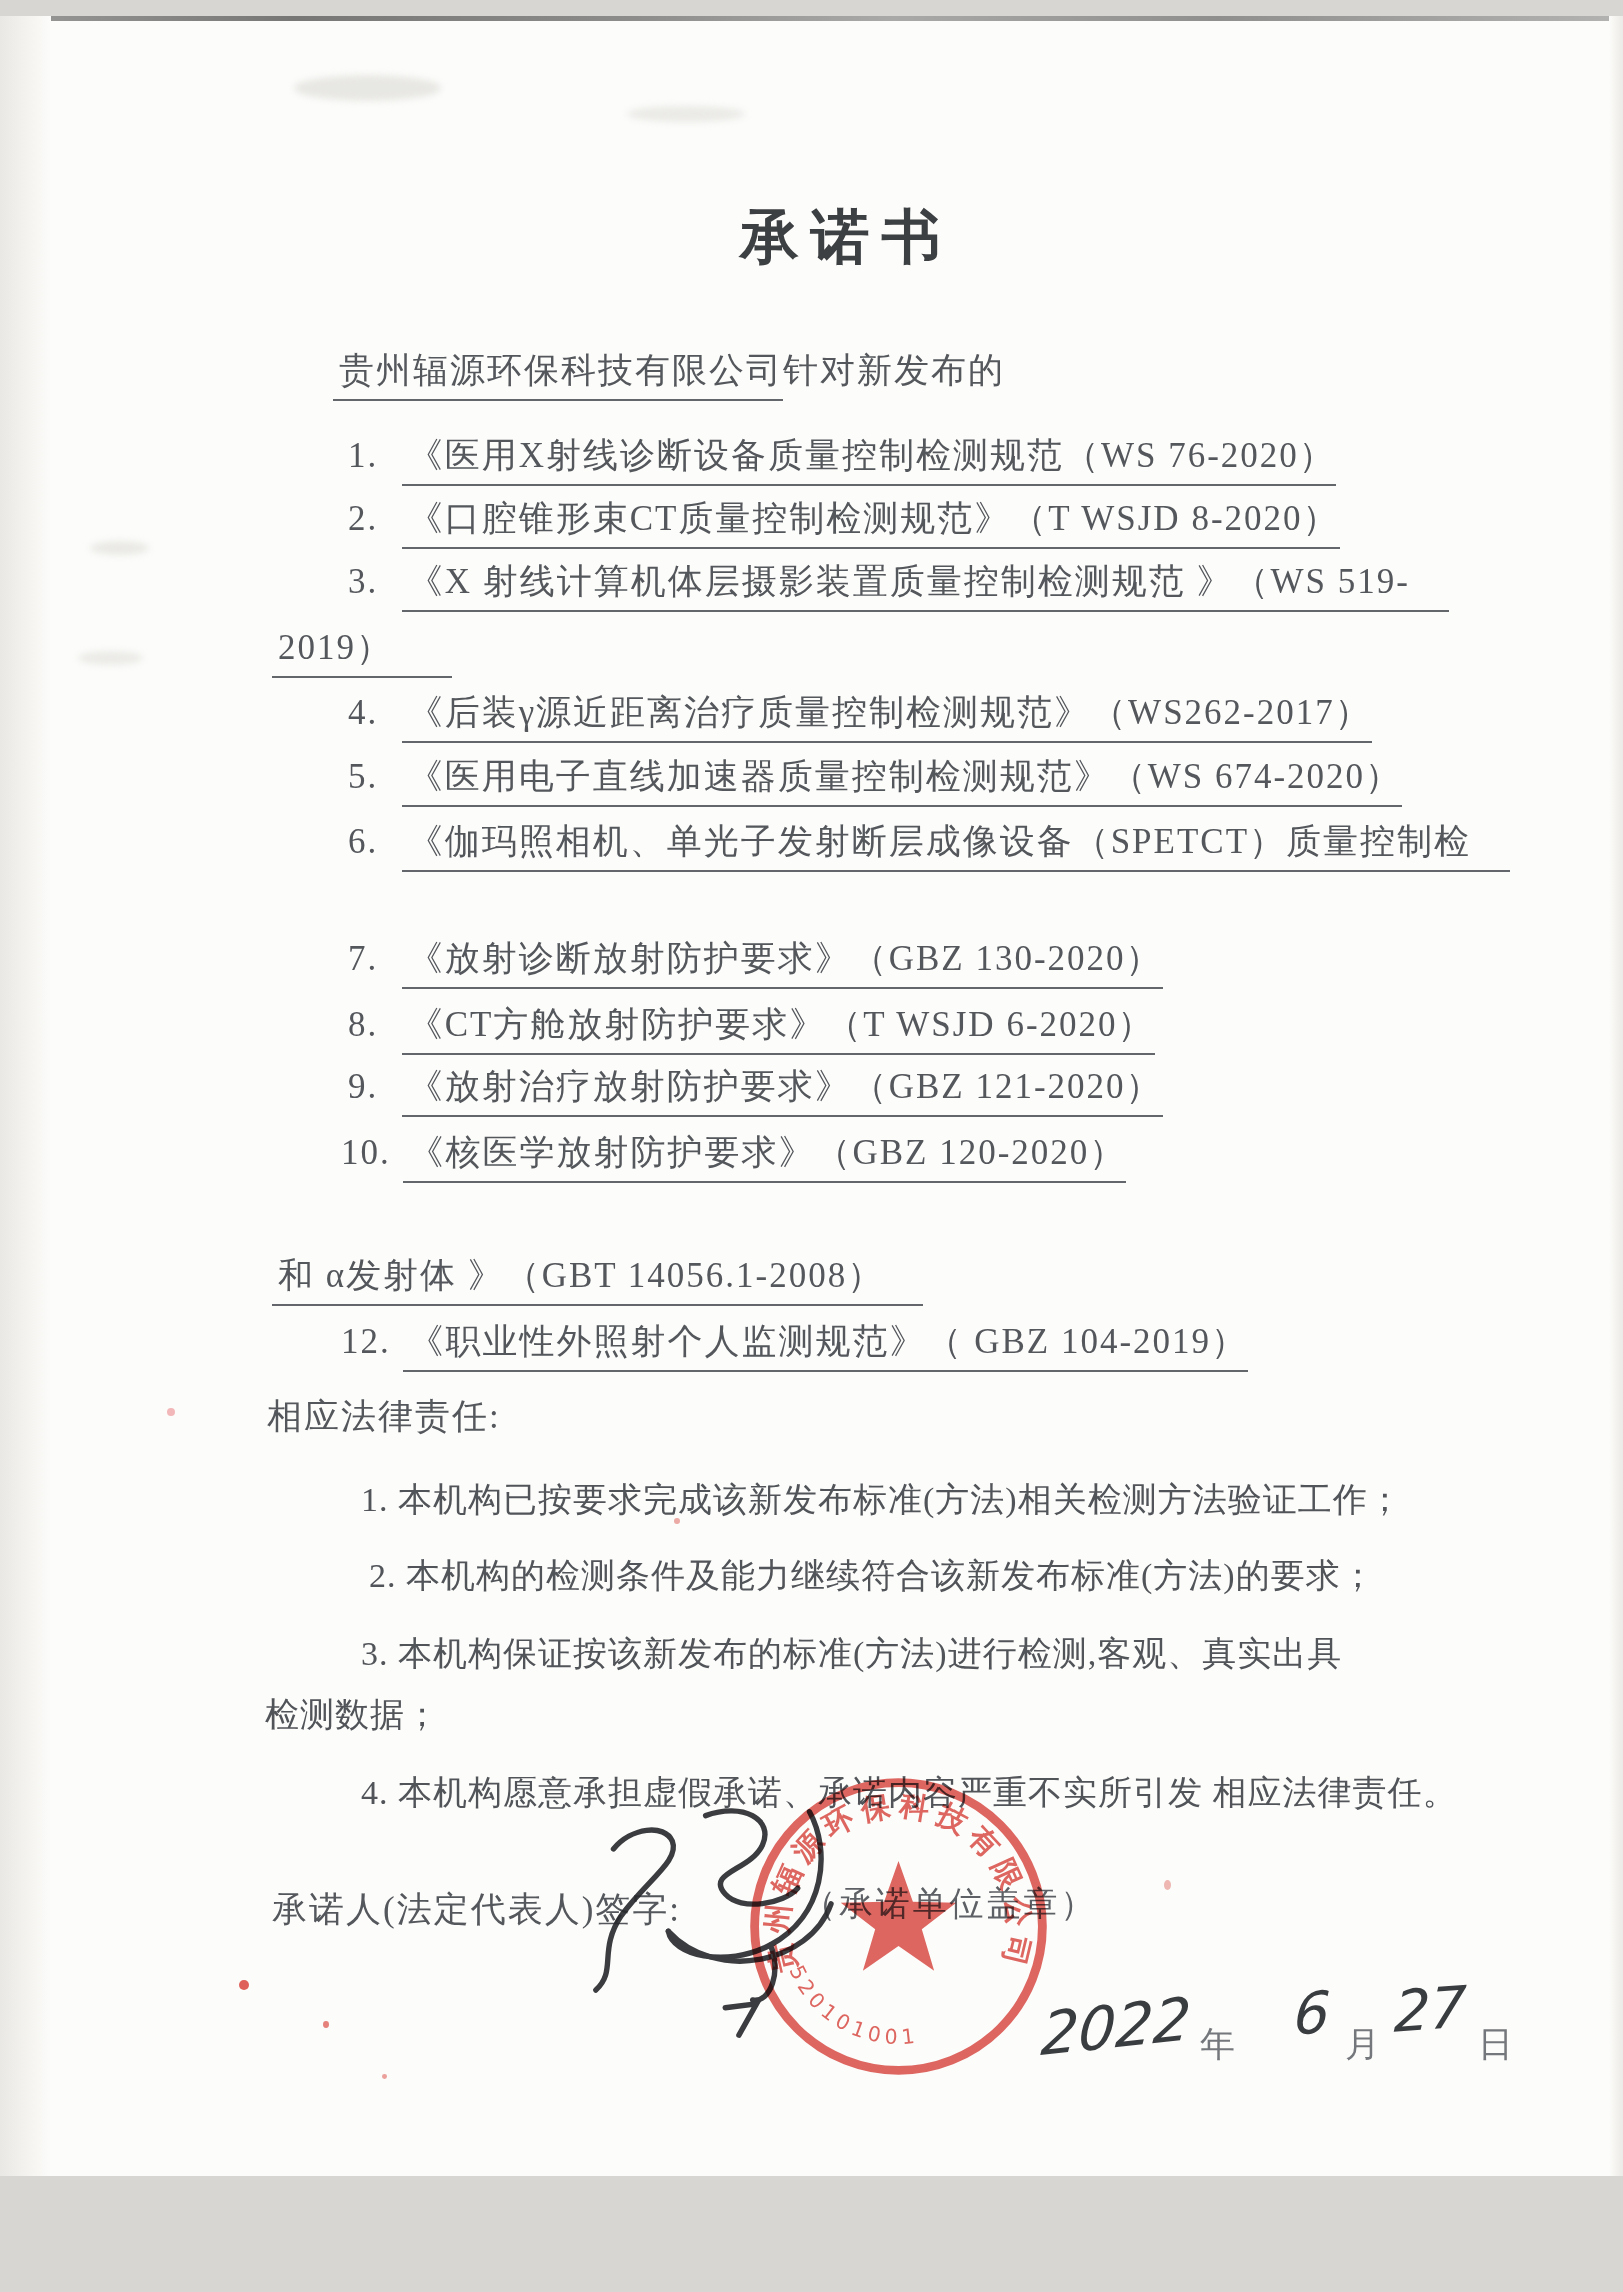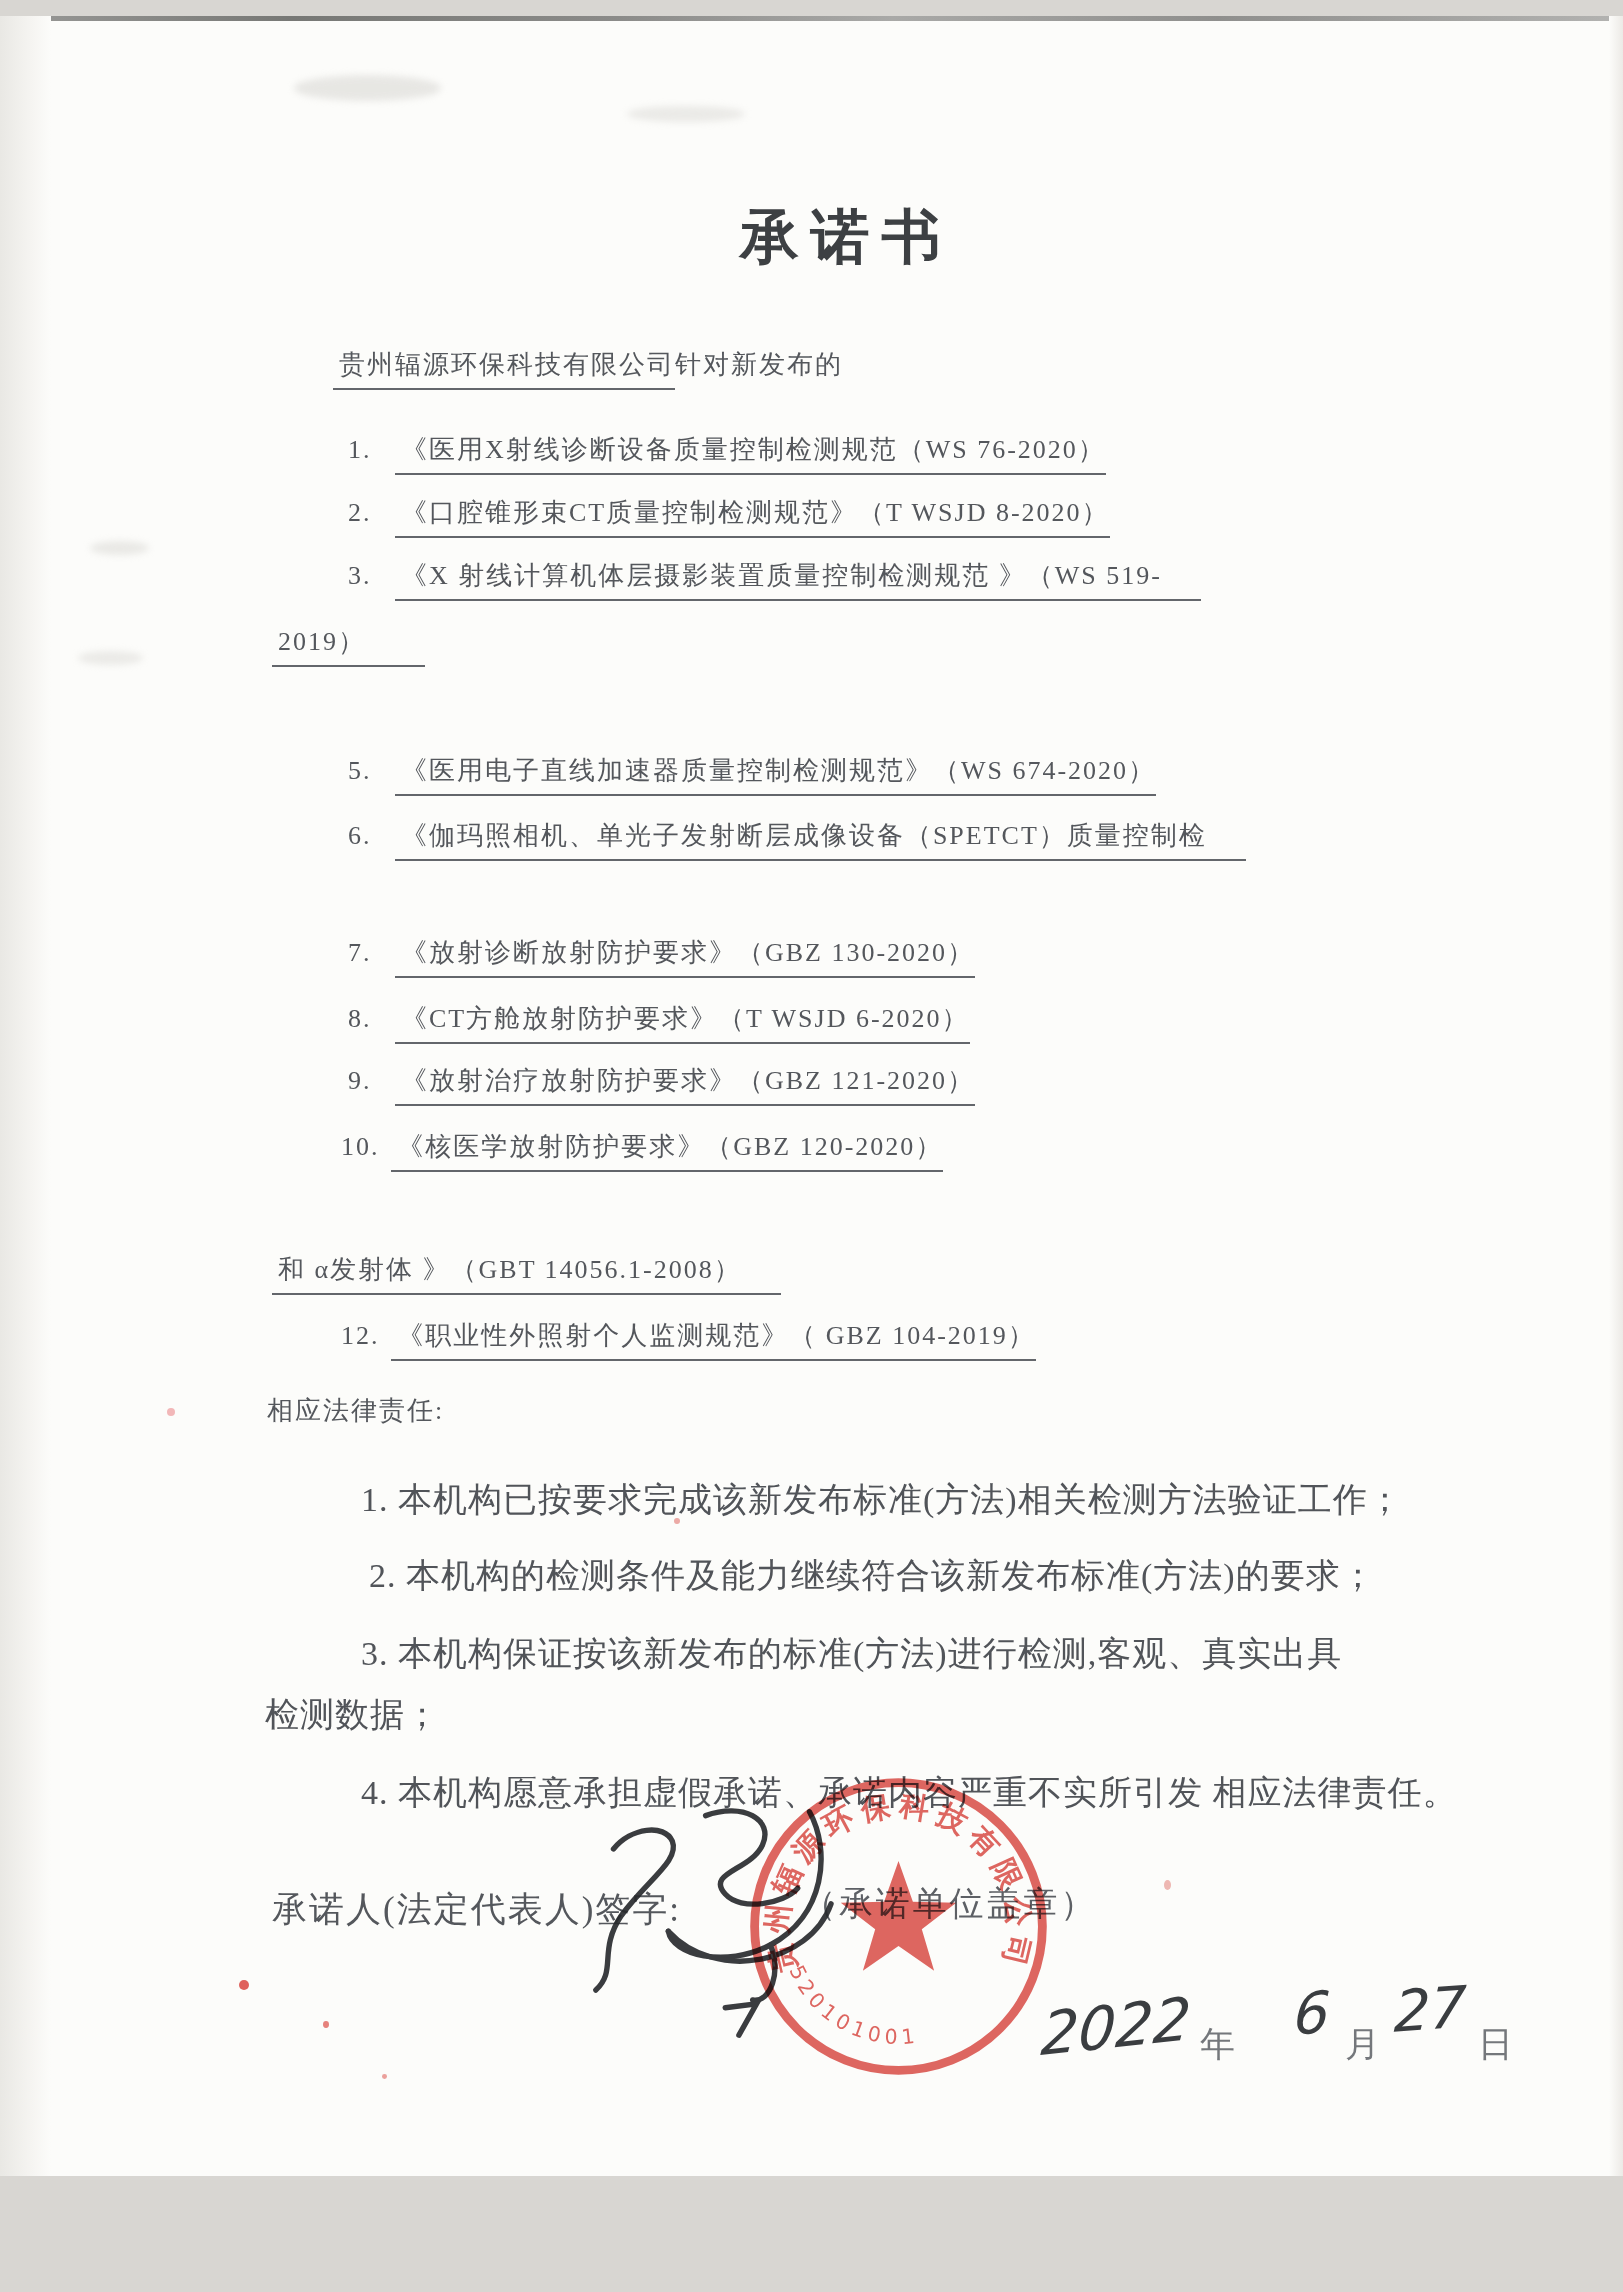--- a/index.html
+++ b/index.html
@@ -20,21 +20,21 @@
     background:linear-gradient(to left,#eceae6,#fcfcfa);}
   .smudge{position:absolute;border-radius:50%;filter:blur(3.9px);}
   .speck{position:absolute;border-radius:50%;}
 
   .doc-title{
     position:absolute;top:182px;left:0;width:1623px;
     text-align:center;padding-left:69px;box-sizing:border-box;
     font-size:59px;font-weight:700;letter-spacing:11.8px;color:#3d4043;
   }
   .bline{
-    position:absolute;font-size:26px;letter-spacing:2px;
+    position:absolute;font-size:35px;letter-spacing:2px;
     color:#54575c;white-space:nowrap;
   }
   .cline{font-size:34px;letter-spacing:1px;color:#515459;}
   .u{border-bottom:2px solid #63666b;padding-bottom:8.8px;padding-left:5.9px;}
   .pad40{padding-right:39px;}
   .pad60{padding-right:59px;text-align:right;}
   .num{margin-right:23.5px;}
   .num-wide{margin-right:11.8px;}
 
   .seal-note{
@@ -88,20 +88,23 @@
     <span class="num">1.</span><span class="u">《医用X射线诊断设备质量控制检测规范（WS 76-2020）</span>
   </div>
   <div class="bline" style="top:479px;left:348px">
     <span class="num">2.</span><span class="u">《口腔锥形束CT质量控制检测规范》（T WSJD 8-2020）</span>
   </div>
   <div class="bline" style="top:542px;left:348px">
     <span class="num">3.</span><span class="u pad40">《X 射线计算机体层摄影装置质量控制检测规范 》（WS 519-</span>
   </div>
   <div class="bline" style="top:608px;left:272px">
     <span class="u pad60">2019）</span>
+  </div>
+  <div class="bline" style="top:673px;left:348px">
+    <span class="num">4.</span><span class="u">《后装γ源近距离治疗质量控制检测规范》（WS262-2017）</span>
   </div>
   <div class="bline" style="top:737px;left:348px">
     <span class="num">5.</span><span class="u">《医用电子直线加速器质量控制检测规范》（WS 674-2020）</span>
   </div>
   <div class="bline" style="top:802px;left:348px">
     <span class="num">6.</span><span class="u pad40">《伽玛照相机、单光子发射断层成像设备（SPETCT）质量控制检</span>
   </div>
   <div class="bline" style="top:919px;left:348px">
     <span class="num">7.</span><span class="u">《放射诊断放射防护要求》（GBZ 130-2020）</span>
   </div>

